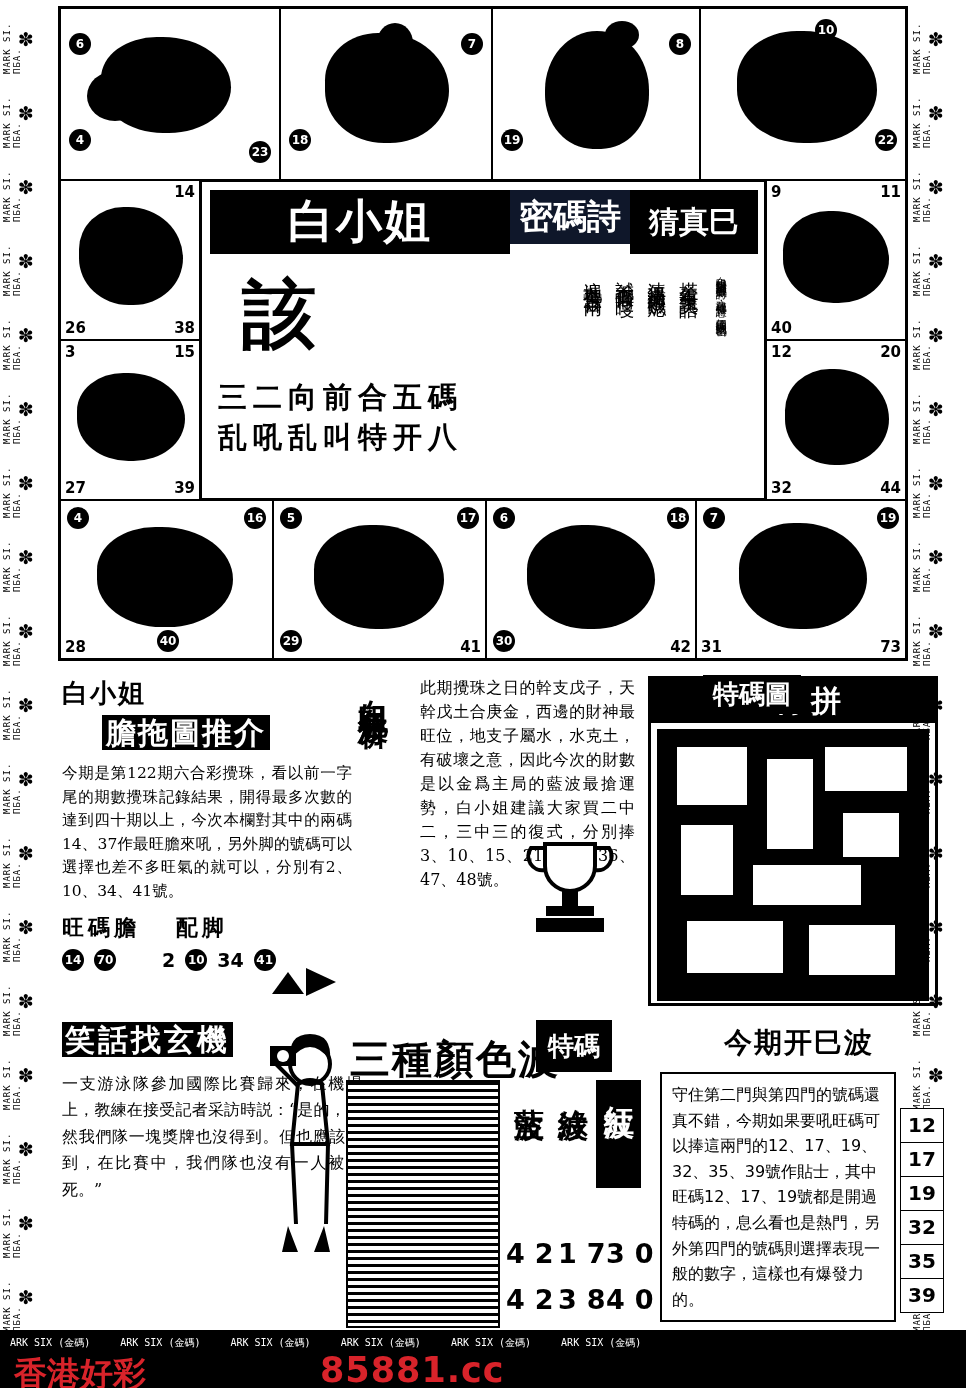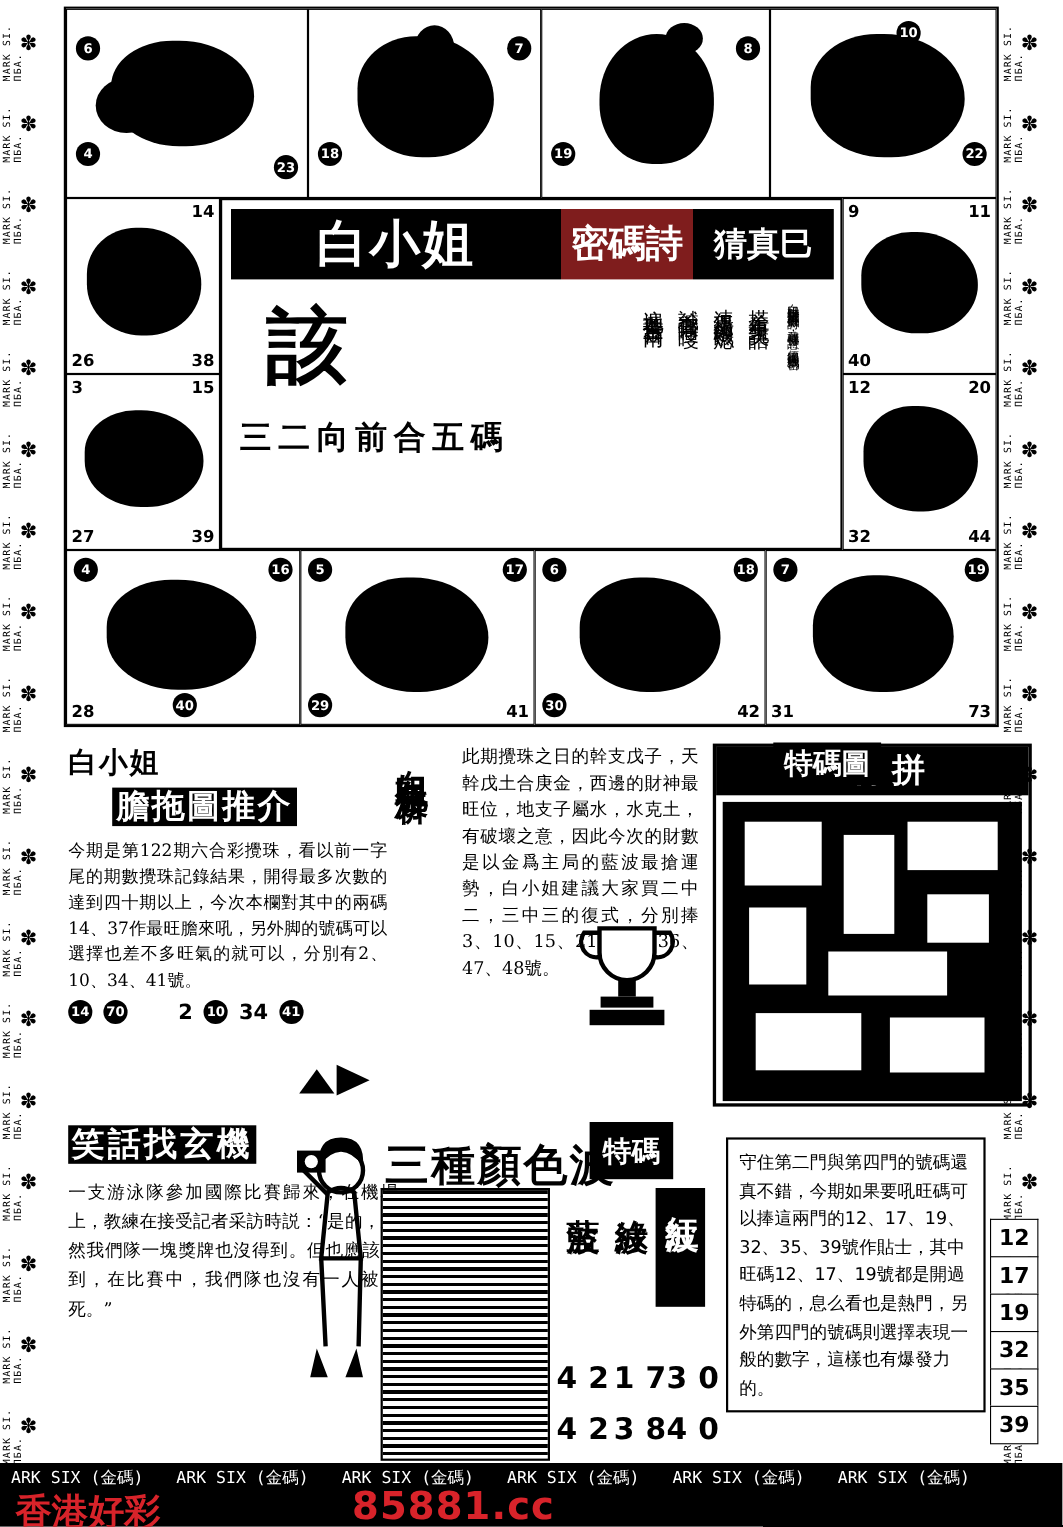--- a/index.html
+++ b/index.html
@@ -36,22 +36,22 @@
         display:flex;align-items:center;justify-content:center;}
   .blob{position:absolute;background:#000;border-radius:45% 55% 50% 50%;}
 
   
   #titlebox{position:absolute;left:200px;top:180px;width:458px;height:314px;
             border:2px solid #000;box-sizing:border-box;background:#fff;}
   #bigtitle{position:absolute;left:8px;top:8px;width:300px;height:64px;
             background:#000;color:#fff;font-size:46px;font-weight:bold;
             letter-spacing:2px;display:flex;align-items:center;
             justify-content:center;font-family:"DejaVu Sans",sans-serif;}
-  #titletail{position:absolute;left:310px;top:8px;width:140px;height:64px;
-             background:#7f1d1d;color:#fff;font-size:34px;font-weight:bold;
+  #titletail{position:absolute;left:310px;top:8px;width:140px;height:54px;
+             background:#0f172a;color:#fff;font-size:34px;font-weight:bold;
              display:flex;align-items:center;justify-content:center;}
   #bigchar{position:absolute;left:40px;top:84px;font-size:74px;font-weight:bold;
            font-family:"DejaVu Serif","Liberation Serif",serif;}
   .poemline{position:absolute;left:16px;font-size:29px;font-weight:bold;
             letter-spacing:6px;font-family:"DejaVu Serif",serif;}
   #poem1{top:196px;}
   #poem2{top:236px;}
   .vpoem{position:absolute;writing-mode:vertical-rl;font-size:19px;
          line-height:1.15;letter-spacing:3px;
          font-family:"DejaVu Serif","Liberation Serif",serif;}
@@ -101,21 +101,21 @@
   #s7 .numcol{position:absolute;right:-6px;top:84px;width:44px;}
   #s7 .numcol div{border:1px solid #000;border-bottom:none;height:33px;
                   line-height:33px;text-align:center;font-size:20px;
                   font-weight:bold;background:#fff;}
   #s7 .numcol div:last-child{border-bottom:1px solid #000;}
 
   
   #bottom{position:absolute;left:0;bottom:0;width:966px;height:58px;
           background:#000;color:#fff;}
   #bottom .marks{position:absolute;left:0;top:0;width:966px;height:26px;
-                 font-size:15px;display:flex;align-items:center;gap:30px;
+                 font-size:10px;display:flex;align-items:center;gap:30px;
                  padding-left:10px;box-sizing:border-box;
                  font-family:"DejaVu Sans Mono",monospace;}
   #bottom .brand{position:absolute;left:14px;top:22px;font-size:33px;
                  font-weight:bold;color:#d8232a;}
   #bottom .site{position:absolute;left:320px;top:20px;font-size:35px;
                 font-weight:bold;color:#d8232a;letter-spacing:1px;}
   .tri{position:absolute;width:0;height:0;}
 </style>
 </head>
 <body>
@@ -364,33 +364,38 @@
       <span class="cellnum cn-br">73</span>
     </div>
 
     <div id="titlebox" style="left:140px;top:172px;width:566px;height:320px;">
       <div id="bigtitle">白小姐</div>
       <div id="titletail" style="left:308px;width:120px;">密碼詩</div>
       <div style="position:absolute;left:428px;top:8px;width:128px;height:64px;background:#000;color:#fff;font-size:30px;font-weight:bold;display:flex;align-items:center;justify-content:center;">猜真巳</div>
 
       <div id="bigchar">該</div>
       <div class="poemline" id="poem1">三二向前合五碼</div>
+      <div class="poemline" id="poem2">乱吼乱叫特开八</div>
 
       <div class="vpoem" style="left:380px;top:84px;height:190px;">遍地黃金三百兩</div>
       <div class="vpoem" style="left:412px;top:84px;height:190px;">誠爸真假嗖一嗖</div>
       <div class="vpoem" style="left:444px;top:84px;height:190px;">連年過節飯饑熄</div>
       <div class="vpoem" style="left:476px;top:84px;height:190px;">搭着年桌説笑語</div>
       <div class="vpoem small" style="left:512px;top:86px;height:150px;">白小姐特別來敬神者獻碼詩，敢尋祥儂詩意，便從圖中找到密碼</div>
     </div>
   </div>
 
   <div class="sec" id="s1">
     <div style="font-size:26px;font-weight:bold;letter-spacing:2px;">白小姐</div>
     <div class="hd" style="margin-top:2px;padding-left:40px;"><span class="inv">膽拖圖推介</span></div>
     <div class="secbody body">今期是第122期六合彩攪珠，看以前一字尾的期數攪珠記錄結果，開得最多次數的達到四十期以上，今次本欄對其中的兩碼14、37作最旺膽來吼，另外脚的號碼可以選擇也差不多旺氣的就可以，分別有2、10、34、41號。</div>
+    <div class="tagrow">
+      <span>旺碼膽</span>
+      <span style="margin-left:24px;">配脚</span>
+    </div>
     <div class="ballrow">
       <span class="ball" style="position:relative;">14</span>
       <span class="ball" style="position:relative;">70</span>
       <span style="width:26px;"></span>
       <span>2</span>
       <span class="ball" style="position:relative;">10</span>
       <span>34</span>
       <span class="ball" style="position:relative;">41</span>
     </div>
     <div class="tri" style="left:210px;top:296px;border-left:16px solid transparent;border-right:16px solid transparent;border-bottom:22px solid #000;"></div>
@@ -456,20 +461,21 @@
     <div class="numrow" style="left:166px;top:224px;">42</div>
     <div class="numrow" style="left:218px;top:224px;">17</div>
     <div class="numrow" style="left:266px;top:224px;">30</div>
 
     <div class="numrow" style="left:166px;top:270px;">42</div>
     <div class="numrow" style="left:218px;top:270px;">38</div>
     <div class="numrow" style="left:266px;top:270px;">40</div>
   </div>
 
   <div class="sec" id="s7">
+    <div class="hd">今期开巳波</div>
     <div class="box" style="width:212px;">守住第二門與第四門的號碼還真不錯，今期如果要吼旺碼可以捧這兩門的12、17、19、32、35、39號作貼士，其中旺碼12、17、19號都是開過特碼的，息么看也是熱門，另外第四門的號碼則選擇表現一般的數字，這樣也有爆發力的。</div>
     <div class="numcol">
       <div>12</div>
       <div>17</div>
       <div>19</div>
       <div>32</div>
       <div>35</div>
       <div>39</div>
     </div>
   </div>

